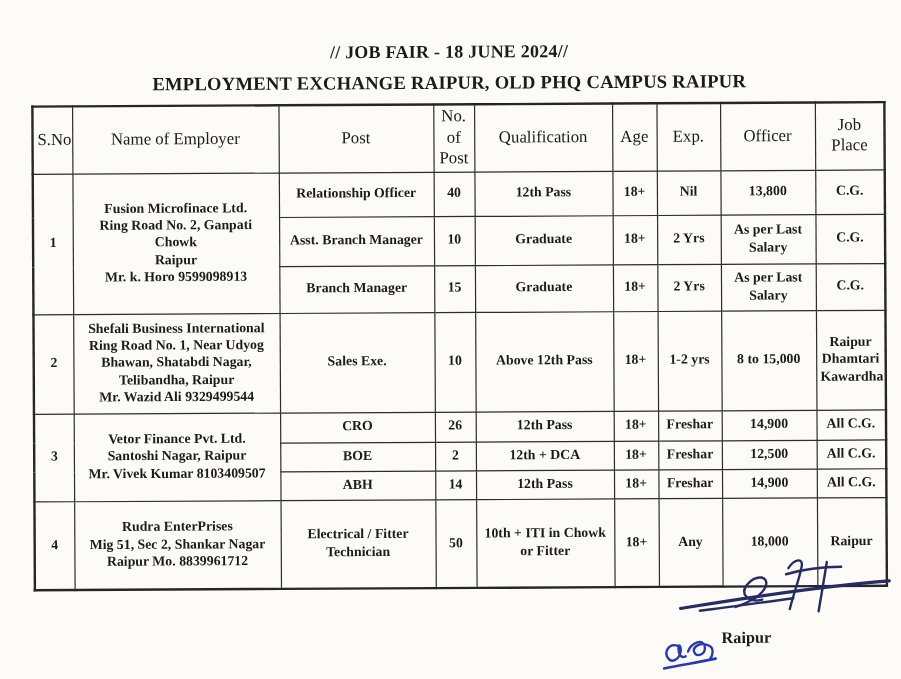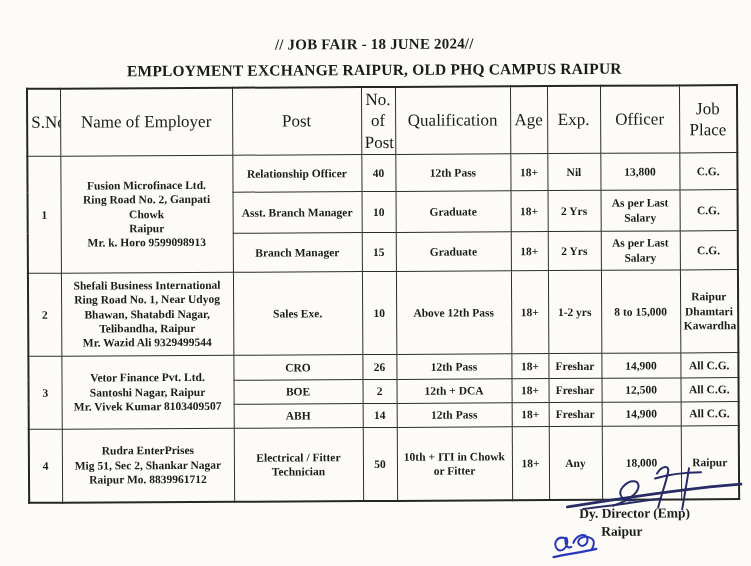--- a/index.html
+++ b/index.html
@@ -23,21 +23,21 @@
     border-collapse:collapse;table-layout:fixed;
     border:2px solid #262626;
   }
   table.jobs th, table.jobs td{
     border:1.4px solid #2d2d2d;
     padding:1px 3px;
     text-align:center;vertical-align:middle;
     font-size:11.5px;line-height:1.25;
     overflow:hidden;
   }
-  table.jobs thead th{font-weight:normal;height:27px;font-size:17px;}
+  table.jobs thead th{font-weight:normal;height:27px;font-size:14px;}
   table.jobs tbody td{font-weight:600;}
   td.left{text-align:left;padding-left:8px;}
   td.emp{font-size:11px;padding:1px 2px;}
   .sig-role{
     position:absolute;left:578px;top:507px;width:160px;
     font-size:13.5px;font-weight:600;
   }
   .sig-place{
     position:absolute;left:600px;top:525px;width:100px;
     font-size:13.5px;font-weight:600;
@@ -184,21 +184,20 @@
 
   <svg class="sig-svg" width="190" height="52" viewBox="0 0 190 52">
     <path stroke-width="2.6" d="M6 45 C 45 39, 120 27, 180 23" stroke="#272b66"></path>
     <path stroke-width="2" d="M22 47 C 50 44, 76 40, 100 37" stroke="#272b66"></path>
     <path stroke-width="2" d="M74 38 C 62 41, 55 33, 62 25 C 69 17, 80 18, 77 27 C 74 35, 64 40, 52 44" stroke="#272b66"></path>
     <path stroke-width="2" d="M96 12 C 101 4, 109 3, 107 11 C 105 21, 100 34, 97 46" stroke="#272b66"></path>
     <path stroke-width="2" d="M128 7 C 126 20, 123 36, 121 48" stroke="#272b66"></path>
     <path stroke-width="2" d="M94 17 C 108 13, 122 11, 140 11" stroke="#272b66"></path>
   </svg>
 
-  <div class="sig-role">Dy. Director (Emp)</div>
   <div class="sig-place">Raipur</div>
 
   <svg class="scribble-svg" width="52" height="36" viewBox="0 0 52 36">
     <path stroke-width="2" d="M14 13 C 7 11, 3 18, 6 23 C 9 28, 16 25, 17 17 C 17 13, 15 11, 15 15 C 15 20, 17 24, 21 22" stroke="#2838b8"></path>
     <path stroke-width="2" d="M23 18 C 26 10, 36 7, 37 14 C 38 20, 30 24, 28 18 C 27 14, 33 10, 40 13 C 45 15, 44 21, 41 25" stroke="#2838b8"></path>
     <path stroke-width="2.2" d="M3 32 C 18 29, 32 27, 46 24" stroke="#2838b8"></path>
   </svg>
 
 </div>
 

